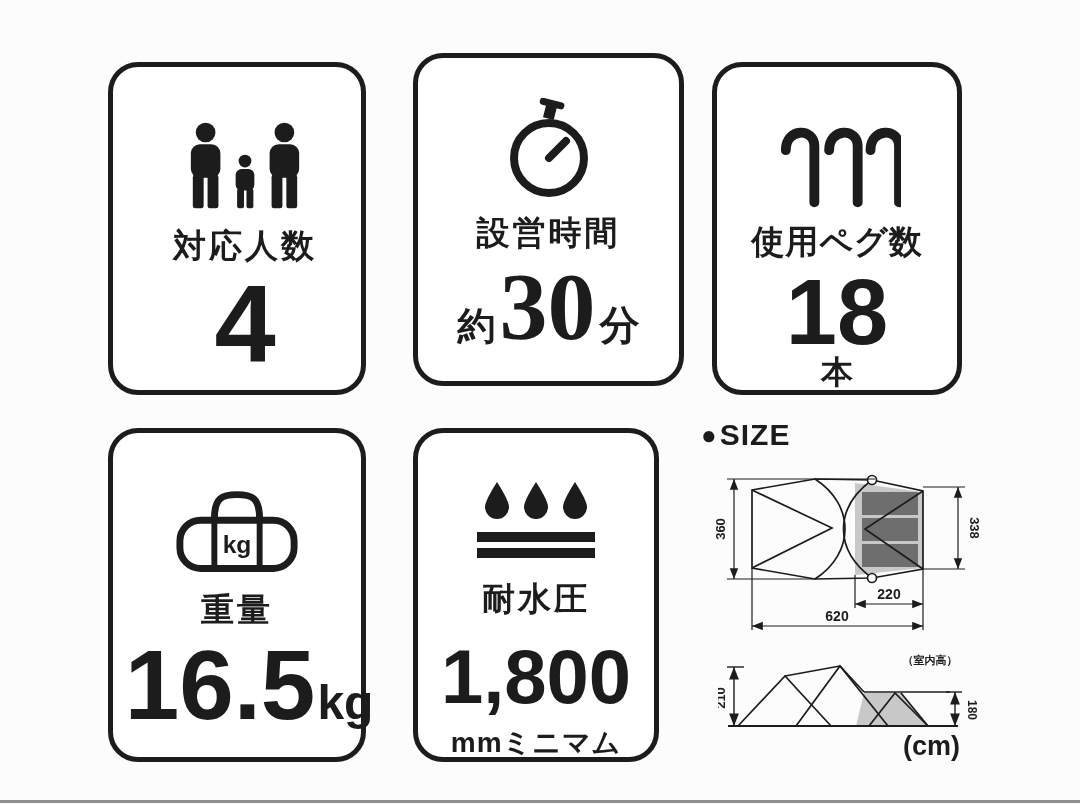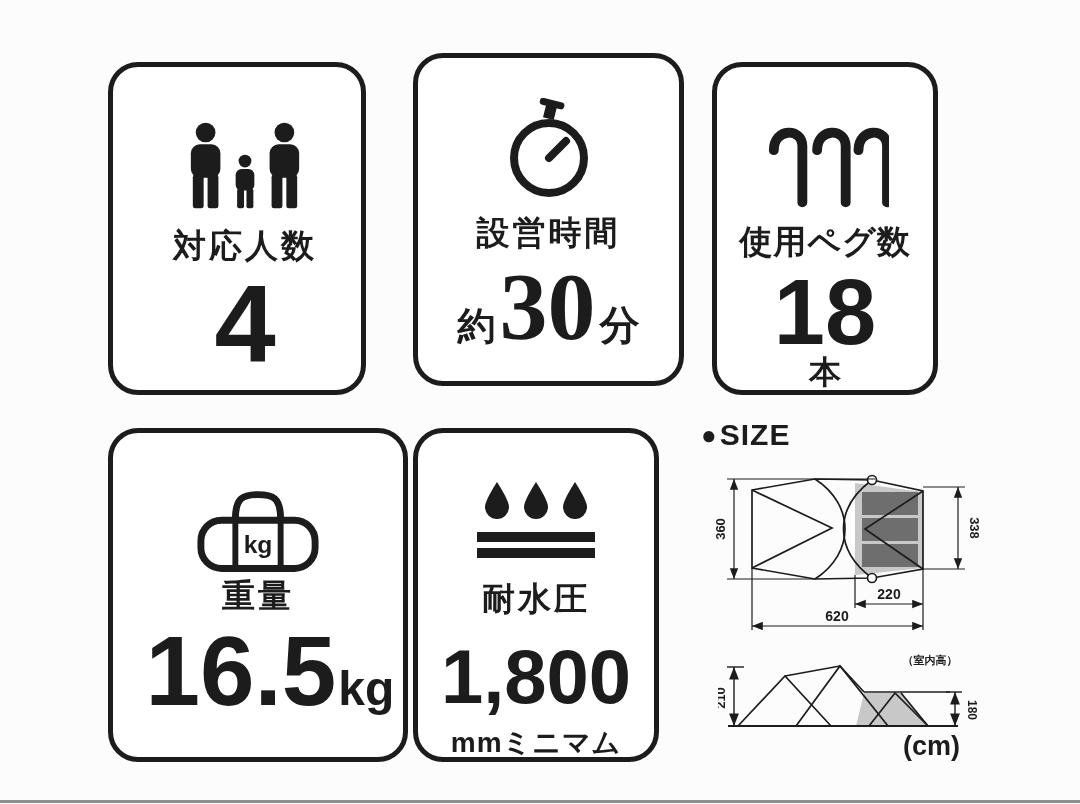--- a/index.html
+++ b/index.html
@@ -11,42 +11,42 @@
   .card{
     position:absolute;background:#ffffff;border:5px solid #1c1c1c;border-radius:30px;
     box-sizing:border-box;display:flex;flex-direction:column;align-items:center;
   }
   .card .icon-area{display:flex;align-items:flex-end;justify-content:center;}
   .card .label{font-weight:700;font-size:33px;letter-spacing:3px;line-height:1;white-space:nowrap;}
   .valrow{display:flex;align-items:baseline;line-height:1;font-weight:700;}
   .big{font-weight:700;line-height:1;}
   .c1{left:108px;top:62px;width:258px;height:333px;padding-left:16px;}
   .c2{left:413px;top:53px;width:271px;height:333px;}
-  .c3{left:712px;top:62px;width:226px;height:333px;}
-  .c4{left:108px;top:428px;width:300px;height:334px;}
+  .c3{left:712px;top:62px;width:250px;height:333px;}
+  .c4{left:108px;top:428px;width:258px;height:334px;}
   .c5{left:413px;top:428px;width:246px;height:334px;}
 
   .c1 .icon-area{height:118px;margin-top:26px;}
   .c1 .label{margin-top:18px;}
   .c1 .big{font-size:110px;margin-top:6px;}
 
   .c2 .icon-area{height:118px;margin-top:24px;}
   .c2 .label{margin-top:16px;}
   .c2 .valrow{margin-top:10px;}
   .c2 .pre{font-size:38px;margin-right:4px;}
   .c2 .num{font-size:96px;font-family:Liberation Serif, serif;}
   .c2 .suf{font-size:40px;margin-left:4px;}
 
   .c3 .icon-area{height:118px;margin-top:24px;}
   .c3 .label{margin-top:16px;letter-spacing:1px;}
   .c3 .num{font-size:92px;margin-top:8px;}
   .c3 .unit-below{font-size:32px;font-weight:700;line-height:1;margin-top:-2px;}
 
   .c4 .icon-area{height:112px;margin-top:30px;}
-  .c4 .label{margin-top:4px;}
+  .c4 .label{margin-top:18px;}
   .c4 .valrow{margin-top:10px;padding-left:24px;}
   .c4 .num{font-size:98px;}
   .c4 .suf{font-size:48px;margin-left:2px;}
 
   .c5 .icon-area{height:112px;margin-top:30px;}
   .c5 .label{margin-top:18px;}
   .c5 .num{font-size:76px;margin-top:24px;}
   .c5 .unit-below{font-size:28px;font-weight:700;line-height:1;margin-top:14px;letter-spacing:1px;}
 
   #size-heading{

